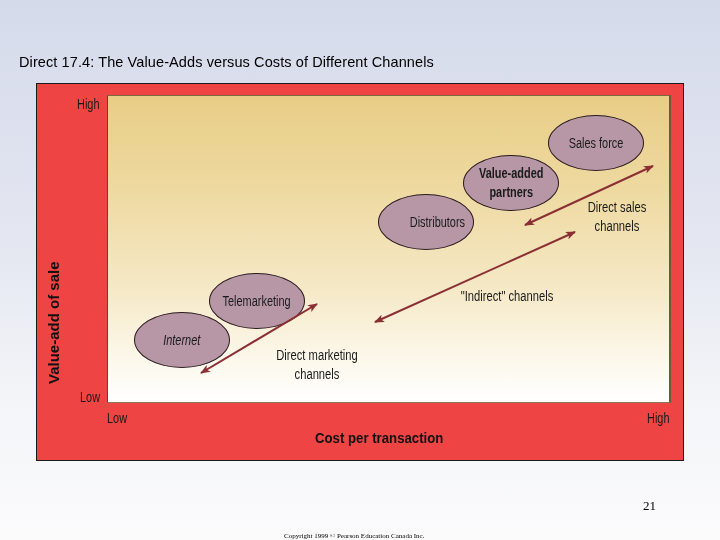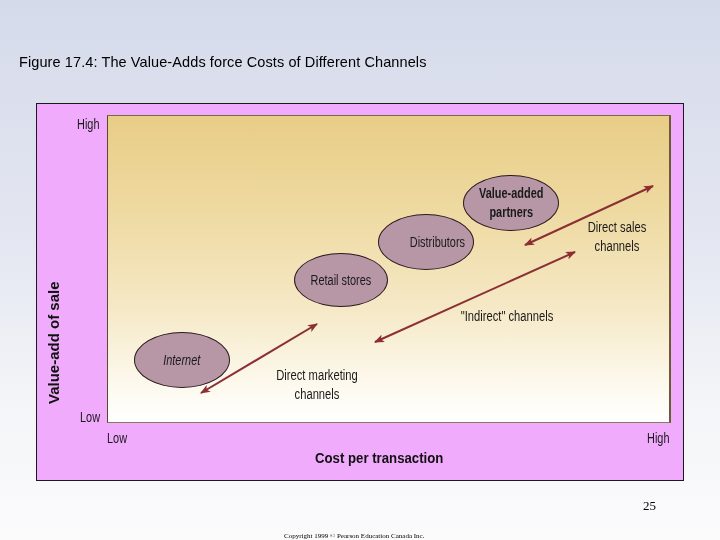--- a/index.html
+++ b/index.html
@@ -7,21 +7,21 @@
     width:720px; height:540px; position:relative; overflow:hidden;
     background: linear-gradient(to bottom, #d5daeb 0%, #e4e7f1 45%, #f4f5f8 75%, #fbfbfc 100%);
     font-family: "Liberation Sans", sans-serif;
   }
   .slide-title {
     position:absolute; left:19px; top:54px; font-size:14.5px; color:#000;
     font-family: "Liberation Sans", sans-serif; letter-spacing:0.1px;
   }
   .figure-box {
     position:absolute; left:36px; top:83px; width:648px; height:378px;
-    background:#f0abfc; border:1px solid #1a1a1a; box-sizing:border-box;margin-top:20px;
+    background:#ef4444; border:1px solid #1a1a1a; box-sizing:border-box;
   }
   .plot-area {
     position:absolute; left:70px; top:11px; width:564px; height:308px;
     background: linear-gradient(to bottom, #e8cd86 0%, #eed9a0 30%, #f5e8c5 62%, #fdf9ee 88%, #ffffff 100%);
     border-left:1px solid #5a4a2a; border-top:1px solid #7a6a40; border-right:2px solid #6b5a34; border-bottom:1px solid #8a7a5a;
     box-sizing:border-box;
   }
   .lbl {
     position:absolute; font-family:"Liberation Sans", sans-serif; color:#1a1a1a;
     font-stretch:condensed; white-space:nowrap;
@@ -50,45 +50,48 @@
     font-family:"Liberation Serif", serif;
   }
   .copyright {
     position:absolute; left:284px; top:532px; font-size:7px; color:#000;
     font-family:"Liberation Serif", serif; white-space:nowrap;
   }
 </style>
 </head>
 <body>
 
-<div class="slide-title">Figure 17.4: The Value-Adds force Costs of Different Channels</div>
+<div class="slide-title">Direct 17.4: The Value-Adds versus Costs of Different Channels</div>
 
 <div class="figure-box">
   <div class="plot-area"></div>
 
   <div class="lbl tick" style="left:40px; top:12px;">High</div>
   <div class="lbl tick" style="left:43px; top:305px;">Low</div>
   <div class="lbl tick" style="left:70px; top:326px;">Low</div>
   <div class="lbl tick" style="left:610px; top:326px;">High</div>
 
   <div class="y-title lbl">Value-add of sale</div>
   <div class="x-title lbl">Cost per transaction</div>
 
   <div class="ellipse" style="left:97px; top:228px; width:96px; height:56px;font-style:italic;">
     <span>Internet</span>
   </div>
-  <div class="ellipse" style="left:257px; top:149px; width:94px; height:54px;">
-    <span>Retail stores</span>
+  <div class="ellipse" style="left:172px; top:189px; width:96px; height:56px;">
+    <span>Telemarketing</span>
   </div>
   <div class="ellipse" style="left:341px; top:110px; width:96px; height:56px;justify-content:flex-end;">
     <span>Distributors</span>
   </div>
   <div class="ellipse" style="left:426px; top:71px; width:96px; height:56px;font-weight:bold;">
     <span>Value-added
 partners</span>
+  </div>
+  <div class="ellipse" style="left:511px; top:31px; width:96px; height:56px;">
+    <span>Sales force</span>
   </div>
 
   <svg class="arrows" viewBox="0 0 648 378">
     <defs>
       <marker id="ah" markerWidth="10" markerHeight="8" refX="9" refY="4" orient="auto" markerUnits="userSpaceOnUse">
         <path d="M0,0 L10,4 L0,8 L2.5,4 Z" fill="#8b2f35"></path>
       </marker>
       <marker id="at" markerWidth="10" markerHeight="8" refX="1" refY="4" orient="auto" markerUnits="userSpaceOnUse">
         <path d="M10,0 L0,4 L10,8 L7.5,4 Z" fill="#8b2f35"></path>
       </marker>
@@ -101,14 +104,14 @@
     <line x1="488" y1="141" x2="616" y2="82" stroke="#8b2f35" stroke-width="2" marker-start="url(#at)" marker-end="url(#ah)"></line>
   </svg>
 
   <div class="lbl channel-lbl" style="left:220px; top:262px; width:120px;">Direct marketing
 channels</div>
   <div class="lbl channel-lbl" style="left:400px; top:203px; width:140px;">"Indirect" channels</div>
   <div class="lbl channel-lbl" style="left:530px; top:114px; width:100px;">Direct sales
 channels</div>
 </div>
 
-<div class="page-num">25</div>
+<div class="page-num">21</div>
 <div class="copyright">Copyright 1999 © Pearson Education Canada Inc.</div>
 
 </body></html>

